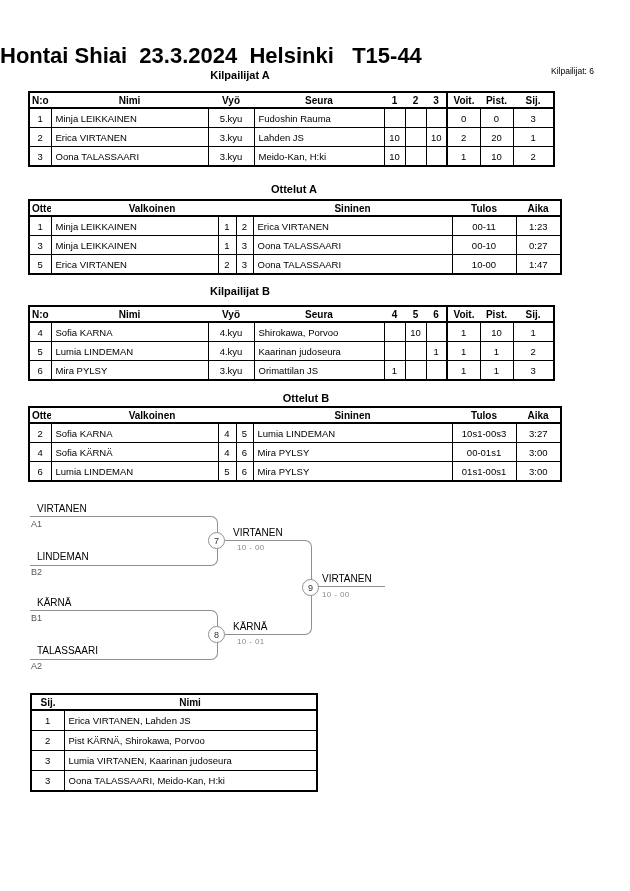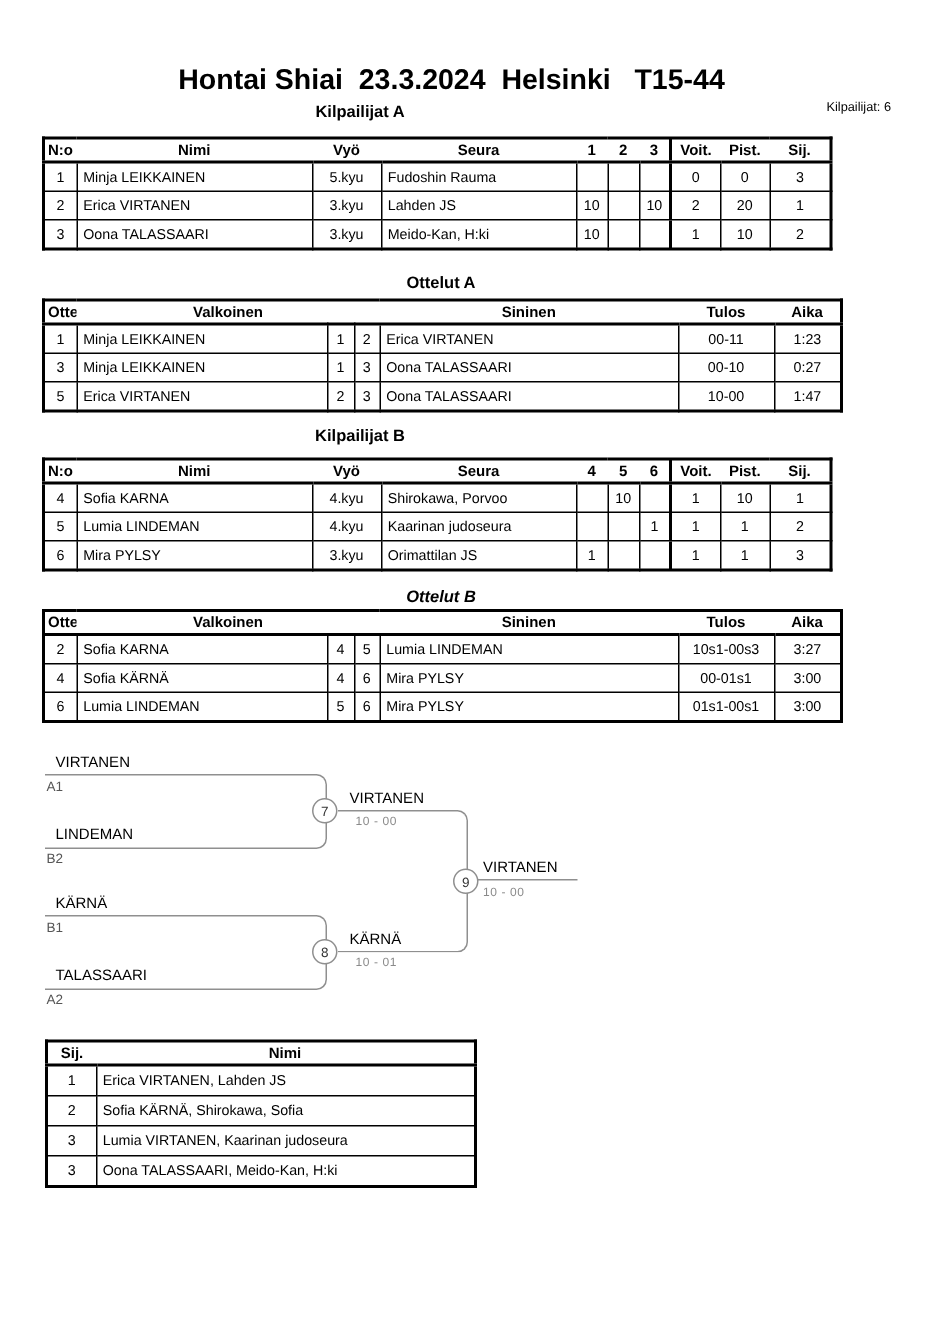--- a/index.html
+++ b/index.html
@@ -1,19 +1,19 @@
 <!DOCTYPE html>
 <html><head>
 <meta charset="utf-8">
 <style>
   html,body{margin:0;padding:0;background:#fff;}
   .sheet{position:relative;width:630px;height:891px;background:#fff;color:#000;
          font-family:"Liberation Sans","DejaVu Sans",sans-serif;overflow:hidden;}
   .abs{position:absolute;}
-  .title{top:43px;left:0;width:602px;text-align:center;font-size:19px;font-weight:bold;white-space:pre;}
+  .title{top:43px;left:0;width:602px;font-size:22px;font-weight:bold;white-space:pre;}
   .note{top:66px;left:484px;width:110px;text-align:right;font-size:8.5px;}
   .h1{font-weight:bold;font-size:11px;text-align:center;white-space:nowrap;}
   table.grid{position:absolute;border-collapse:collapse;table-layout:fixed;border:2px solid #000;background:#fff;}
   .grid th{font-size:10px;font-weight:bold;border:none;border-bottom:2px solid #000;height:14px;
            padding:0 2px;white-space:nowrap;overflow:hidden;text-align:center;}
   .grid td{font-size:9.5px;border:1px solid #000;height:18px;padding:0 4px;
            white-space:nowrap;overflow:hidden;text-align:left;}
   .grid td.ctr{text-align:center;padding:0 1px;}
   th.lft{text-align:left;padding-left:2px;}
   .thickL{border-left:2px solid #000 !important;}
@@ -212,21 +212,21 @@
       <td class="ctr">1</td>
       <td class="ctr"></td>
       <td class="ctr"></td>
       <td class="ctr thickL">1</td>
       <td class="ctr">1</td>
       <td class="ctr">3</td>
     </tr>
   </tbody>
     </table>
 
-  <div class="abs h1" style="left:28px;top:392px;width:532px;font-style:italic;">Ottelut B</div>
+  <div class="abs h1" style="left:40px;top:392px;width:532px;">Ottelut B</div>
   <table class="grid" style="left:28px;top:406px;width:532px;">
     <colgroup>
         <col style="width:22px">
         <col style="width:167px">
         <col style="width:18px">
         <col style="width:17px">
         <col style="width:199px">
         <col style="width:64px">
         <col style="width:45px">
       </colgroup>
@@ -304,21 +304,21 @@
         <tr>
       <th>Sij.</th>
       <th>Nimi</th>
     </tr>
     <tr>
       <td class="ctr">1</td>
       <td>Erica VIRTANEN, Lahden JS</td>
     </tr>
     <tr>
       <td class="ctr">2</td>
-      <td>Sofia KÄRNÄ, Shirokawa, Sofia</td>
+      <td>Pist KÄRNÄ, Shirokawa, Porvoo</td>
     </tr>
     <tr>
       <td class="ctr">3</td>
       <td>Lumia VIRTANEN, Kaarinan judoseura</td>
     </tr>
     <tr>
       <td class="ctr">3</td>
       <td>Oona TALASSAARI, Meido-Kan, H:ki</td>
     </tr>
   </tbody>

